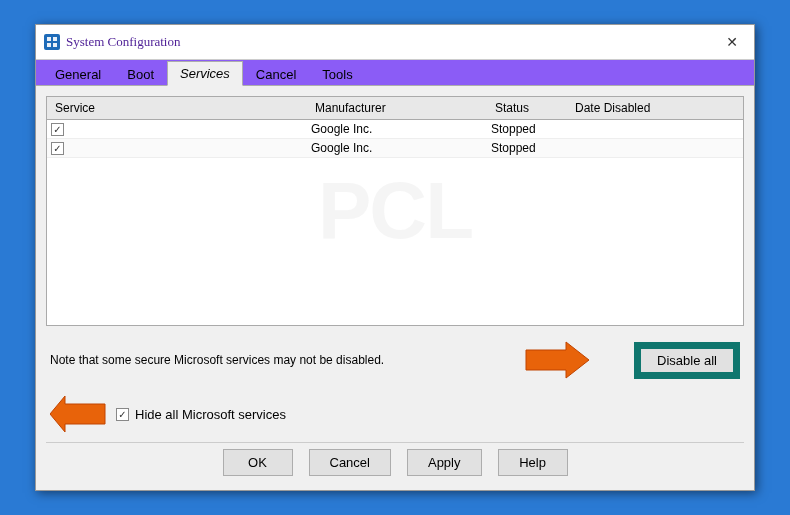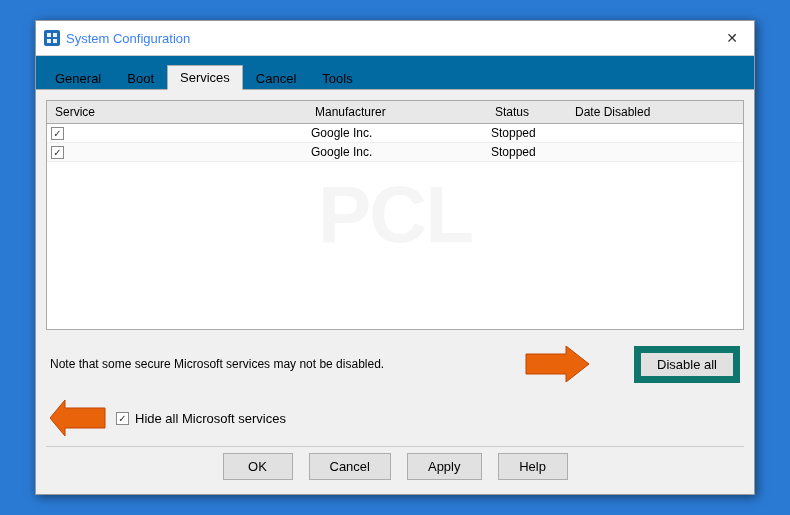--- a/index.html
+++ b/index.html
@@ -36,56 +36,58 @@
       display: flex;
       align-items: center;
       justify-content: center;
       color: white;
       font-size: 10px;
       font-weight: bold;
     }
     .title-bar-text {
       flex: 1;
       font-size: 13px;
-      color: #3b82f6;
+      color: #4c1d95;
+      font-family: Liberation Serif, serif;
     }
     .title-bar-close {
       width: 28px;
       height: 22px;
       display: flex;
       align-items: center;
       justify-content: center;
       font-size: 14px;
       cursor: pointer;
       color: #333;
       border: none;
       background: transparent;
     }
     .tabs {
       display: flex;
-      background: #0369a1;
-      padding: 8px 6px 0 6px;
+      background: #8b5cf6;
+      padding: 0 6px 0 6px;
       border-bottom: 1px solid #adadad;
     }
     .tab {
       padding: 4px 12px;
       font-size: 13px;
       cursor: pointer;
       border: 1px solid transparent;
       border-bottom: none;
       background: transparent;
       color: #000;
       position: relative;
       top: 1px;
     }
     .tab.active {
       background: #f0f0f0;
       border: 1px solid #adadad;
       border-bottom: 1px solid #f0f0f0;
       z-index: 1;
+      font-style: italic;
     }
     .content {
       background: #f0f0f0;
       padding: 10px;
     }
     .services-panel {
       background: #fff;
       border: 1px solid #aaa;
       margin-bottom: 8px;
       height: 230px;

